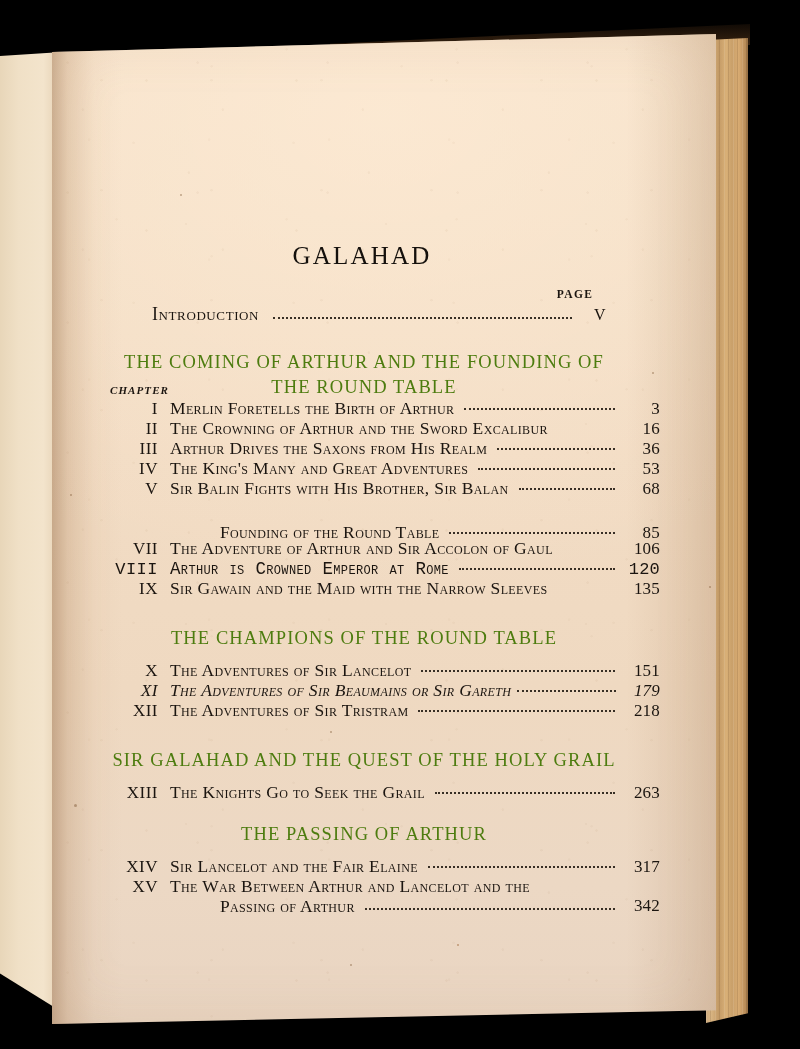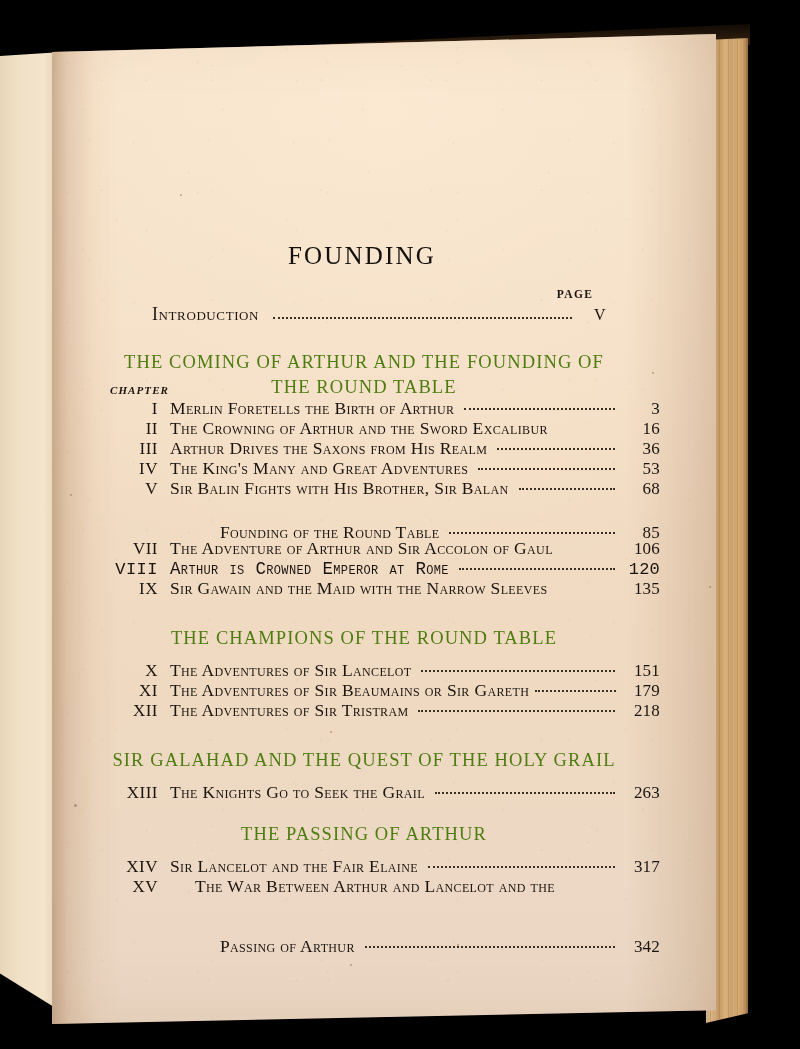--- a/index.html
+++ b/index.html
@@ -292,21 +292,21 @@
     <div class="speck" style="left:600px;top:338px;width:2px;height:2px;"></div>
     <div class="speck" style="left:278px;top:697px;width:2px;height:2px;"></div>
     <div class="speck" style="left:22px;top:770px;width:3px;height:3px;"></div>
     <div class="speck" style="left:657px;top:552px;width:2px;height:2px;"></div>
     <div class="speck" style="left:298px;top:930px;width:2px;height:2px;"></div>
     <div class="speck" style="left:405px;top:910px;width:2px;height:2px;background:rgba(150,90,40,.5);"></div>
   </div>
 
   <div class="typeblock">
 
-    <div class="toc-title">FOUNDING</div>
+    <div class="toc-title">GALAHAD</div>
 
     <div class="page-head">PAGE</div>
 
     <div class="intro-row">
       <span class="lbl">Introduction</span>
       <span class="leader"></span>
       <span class="num">V</span>
     </div>
 
     <div class="section-head" style="top:316px;">
@@ -383,21 +383,21 @@
       <div>THE CHAMPIONS OF THE ROUND TABLE</div>
     </div>
 
     <div class="row" style="top:626px;">
       <span class="rn">X</span>
       <span class="ttl">The Adventures of Sir Lancelot</span>
       <span class="leader"></span>
       <span class="num">151</span>
     </div>
 
-    <div class="row tight" style="top:646px;">
+    <div class="row tight" style="top:646px;font-style:italic;">
       <span class="rn">XI</span>
       <span class="ttl">The Adventures of Sir Beaumains or Sir Gareth</span>
       <span class="leader"></span>
       <span class="num">179</span>
     </div>
 
     <div class="row" style="top:666px;">
       <span class="rn">XII</span>
       <span class="ttl">The Adventures of Sir Tristram</span>
       <span class="leader"></span>
@@ -419,27 +419,27 @@
       <div>THE PASSING OF ARTHUR</div>
     </div>
 
     <div class="row" style="top:822px;">
       <span class="rn">XIV</span>
       <span class="ttl">Sir Lancelot and the Fair Elaine</span>
       <span class="leader"></span>
       <span class="num">317</span>
     </div>
 
-    <div class="row" style="top:842px;gap:25px;">
+    <div class="row" style="top:842px;">
       <span class="rn">XV</span>
       <span class="ttl">The War Between Arthur and Lancelot and the</span>
       <span class="leader" style="visibility:hidden;"></span>
       <span class="num"></span>
     </div>
-    <div class="row cont" style="top:902px;">
+    <div class="row cont" style="top:862px;align-items:center;">
       <span class="rn"></span>
       <span class="ttl">Passing of Arthur</span>
       <span class="leader"></span>
       <span class="num">342</span>
     </div>
 
   </div>
 </div>
 
 </body></html>

